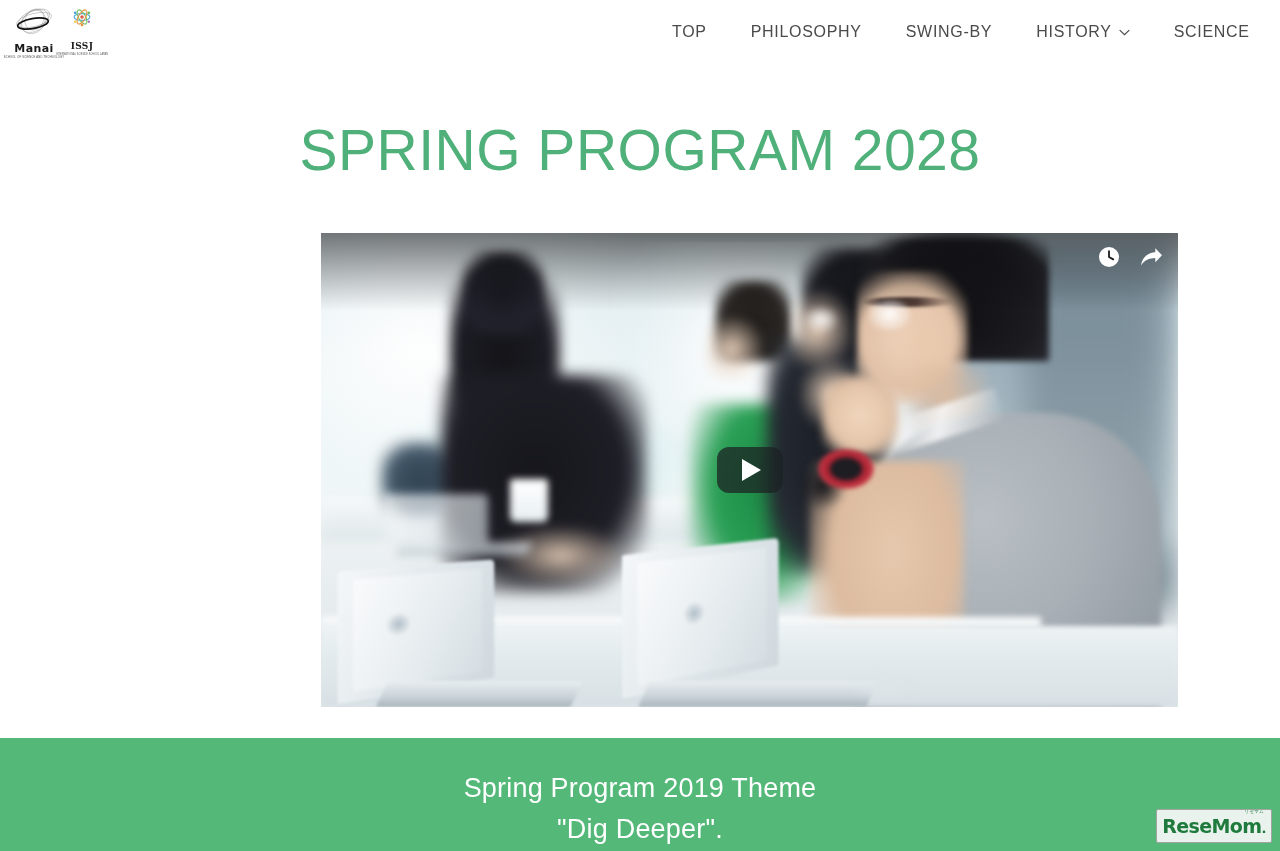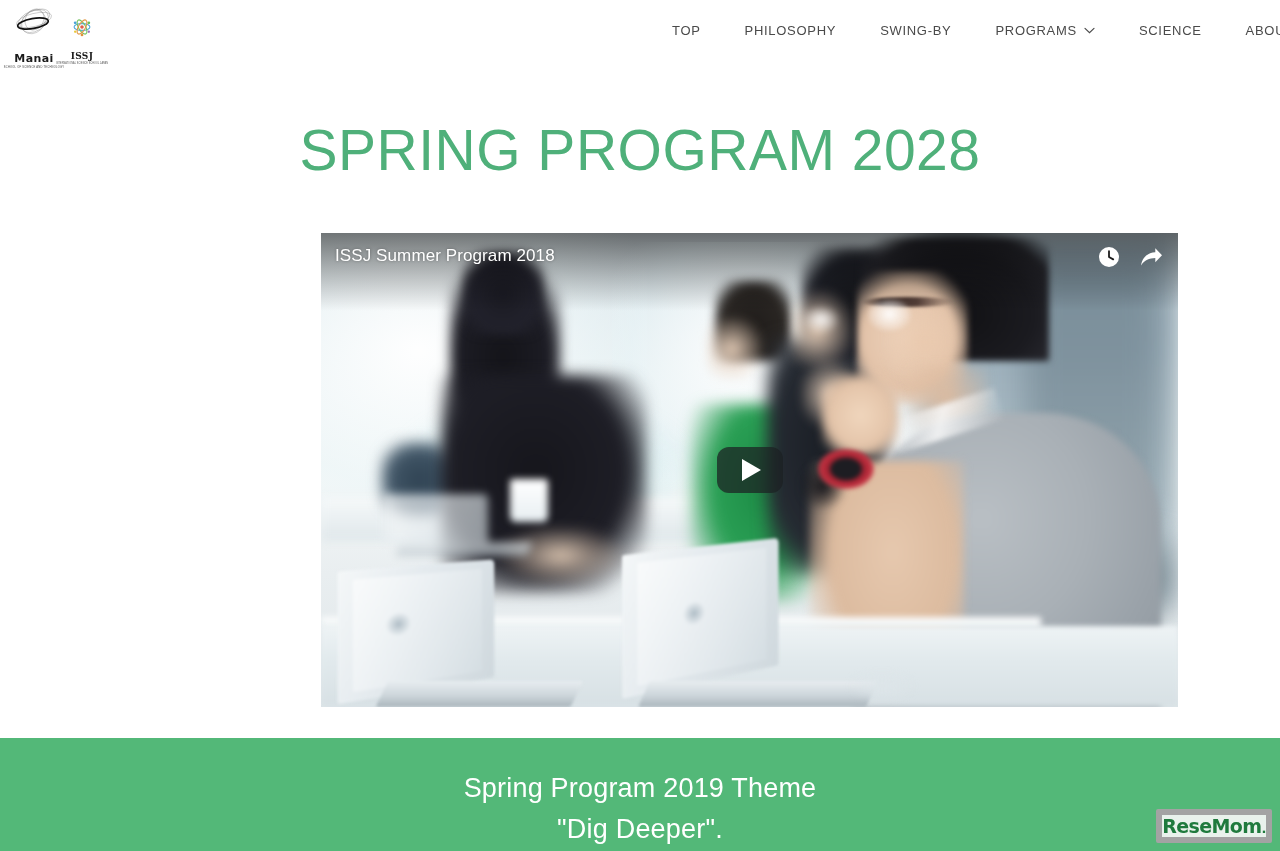--- a/index.html
+++ b/index.html
@@ -37,21 +37,21 @@
     align-items: center;
   }
   .manai-mark { width: 44px; height: 30px; display: block; }
   .manai-word {
     font-family: "DejaVu Sans", sans-serif;
     font-size: 11px;
     font-weight: 700;
     letter-spacing: .4px;
     color: #1b1b1b;
     line-height: 1;
-    margin-top: 16px;
+    margin-top: 6px;
   }
   .manai-tag {
     font-size: 2.6px;
     letter-spacing: .25px;
     color: #3a3a3a;
     line-height: 1.3;
     margin-top: 2px;
     white-space: nowrap;
     transform: scaleY(1.25);
   }
@@ -86,21 +86,21 @@
   
   .main-nav {
     position: absolute;
     left: 672px;
     top: 24px;
     display: flex;
     align-items: center;
     white-space: nowrap;
   }
   .nav-item {
-    font-size: 13px;
+    font-size: 16px;
     letter-spacing: .7px;
     color: #4a4a4a;
     margin-right: 44px;
     cursor: pointer;
     display: flex;
     align-items: center;
     gap: 7px;
     line-height: 1;
     justify-content: flex-end;
   }
@@ -440,21 +440,21 @@
   }
 
   
   .watermark {
     position: absolute;
     right: 8px;
     bottom: 8px;
     width: 116px;
     height: 34px;
     background: #e9f2ec;
-    border: 6px solid #a3a3a3;
+    border: 1px solid #a3a3a3;
     border-radius: 2px;
     display: flex;
     align-items: center;
     justify-content: center;
     overflow: hidden;
   }
   .wm-text {
     font-family: "DejaVu Sans", sans-serif;
     font-size: 19px;
     font-weight: 700;
@@ -521,21 +521,21 @@
     <div class="nav-item">
       <span>TOP</span>
     </div>
     <div class="nav-item">
       <span>PHILOSOPHY</span>
     </div>
     <div class="nav-item">
       <span>SWING-BY</span>
     </div>
     <div class="nav-item">
-      <span>PROGRAMS</span>
+      <span>HISTORY</span>
       <svg class="chevron-down" width="11" height="7" viewBox="0 0 11 7">
         <path d="M1 1.4 L5.5 5.6 L10 1.4" fill="none" stroke="#4a4a4a" stroke-width="1.2" stroke-linecap="round"></path>
       </svg>
     </div>
     <div class="nav-item">
       <span>SCIENCE</span>
     </div>
     <div class="nav-item">
       <span>ABOUT US</span>
     </div>
@@ -612,21 +612,20 @@
           <div class="lid-inner"></div>
           <div class="apple-mark"></div>
         </div>
         <div class="base"></div>
       </div>
     <div class="mouse-shape"></div>
   </div>
 
   <div class="video-topfade"></div>
 
-  <div class="video-title">ISSJ Summer Program 2018</div>
 
   <div class="video-actions">
     <svg class="vact" viewBox="0 0 26 26">
       <circle cx="13" cy="13" r="10" fill="#ffffff"></circle>
       <path d="M13 7.2 V13 L17.2 15.4" fill="none" stroke="#1b1b1b" stroke-width="1.8" stroke-linecap="round" stroke-linejoin="round"></path>
     </svg>
     <svg class="vact" viewBox="0 0 26 26">
       <path d="M3 21.5 C4.5 12.5 10.5 8.6 17.3 8.3 L17.3 4.2 L24 11.2 L17.3 18.2 L17.3 14.1 C11.2 14.2 6.6 16.4 3 21.5 Z" fill="#ffffff"></path>
     </svg>
   </div>

